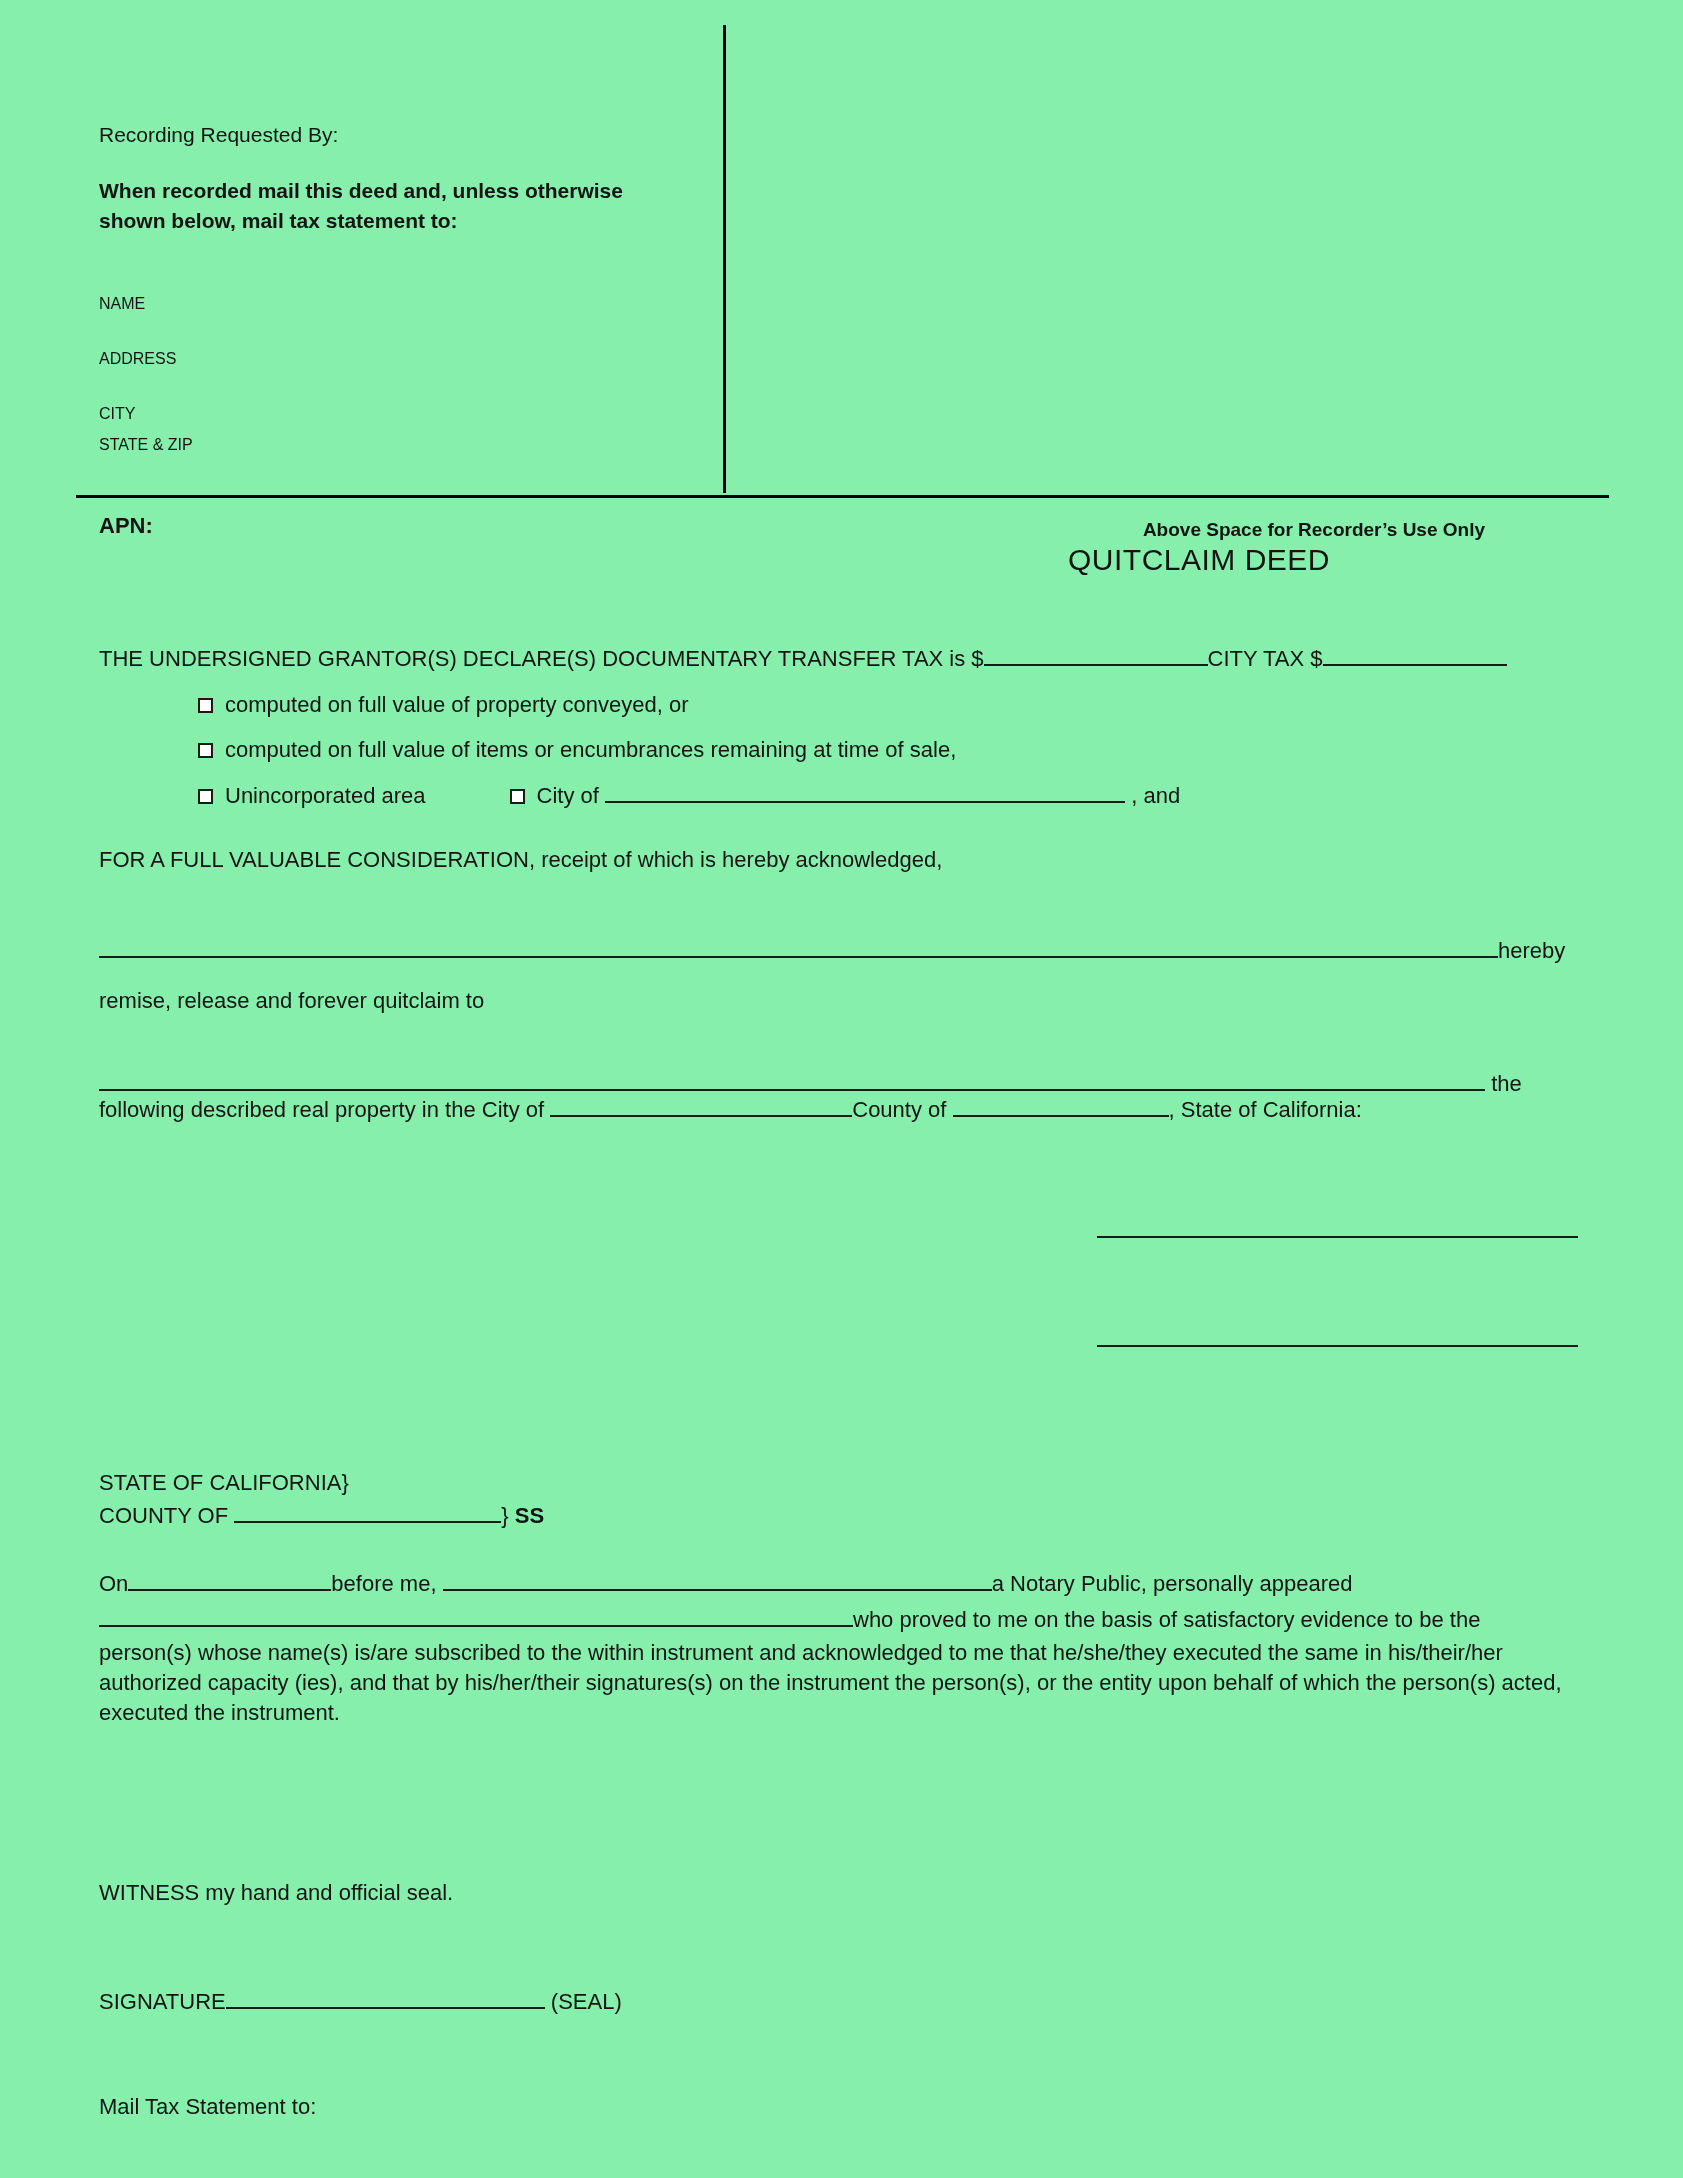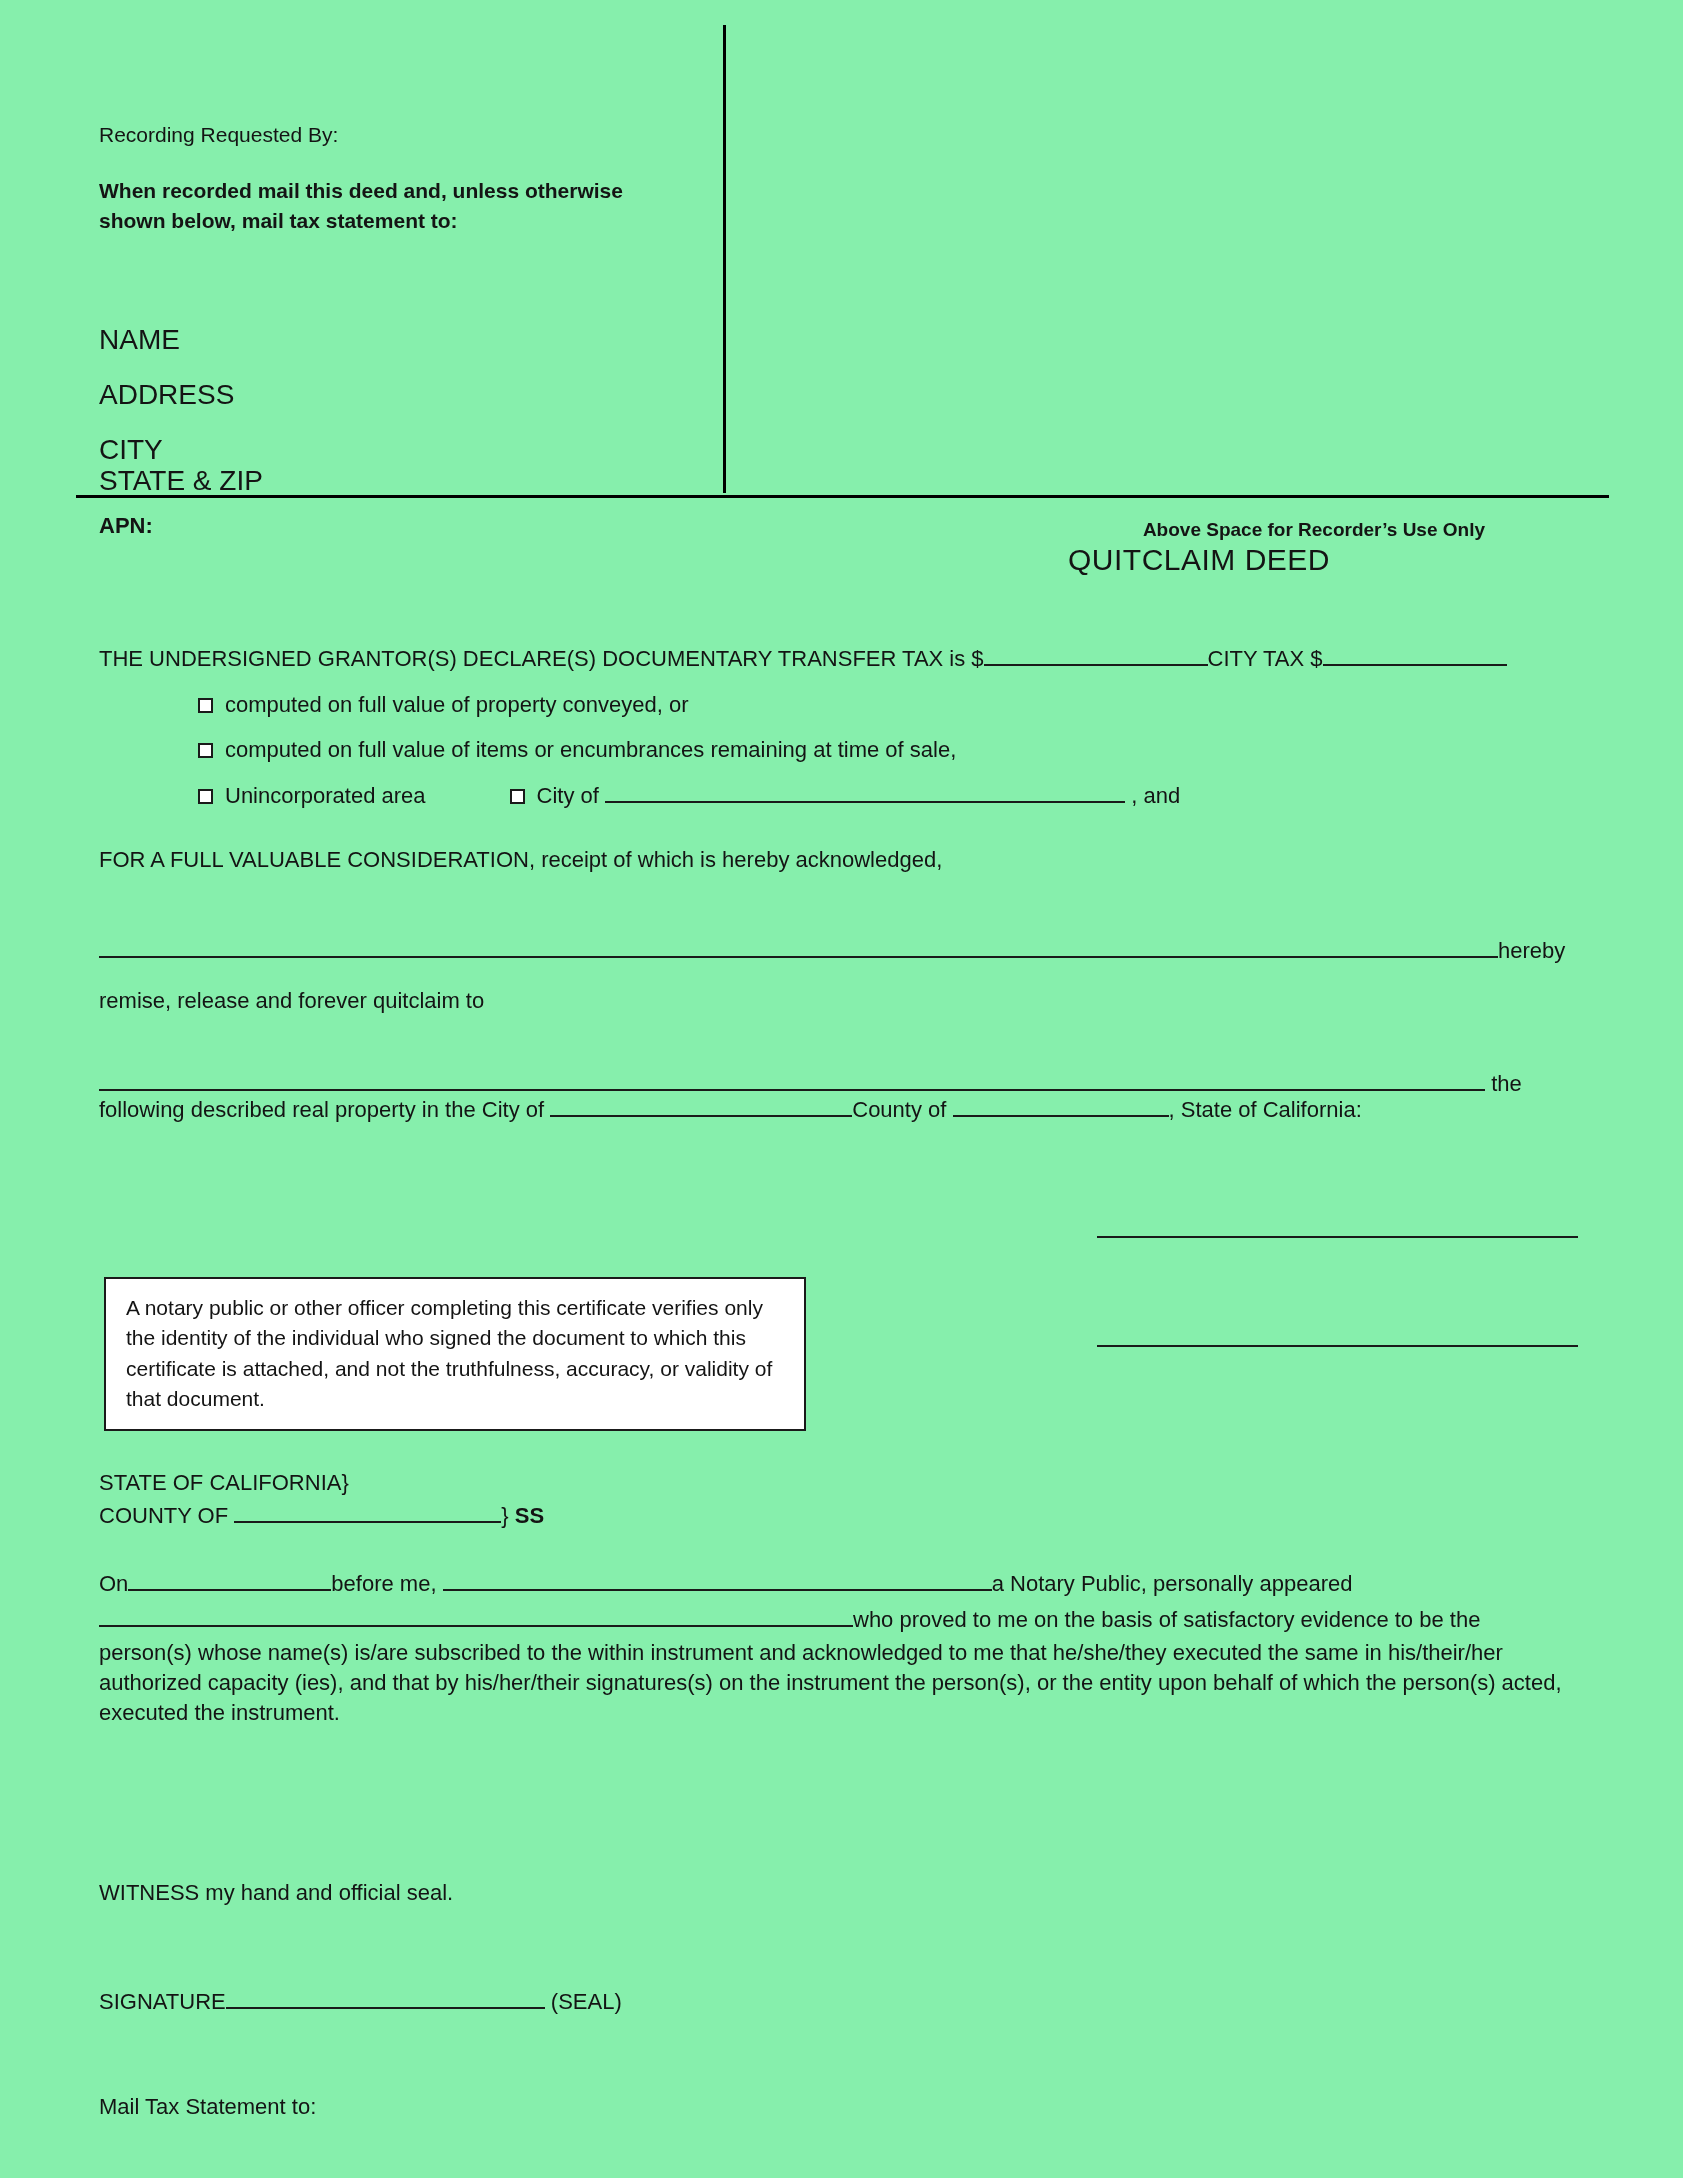--- a/index.html
+++ b/index.html
@@ -24,21 +24,21 @@
     background:#fff;
   }
   .vline { position:absolute; background:#000; }
   .hrule { position:absolute; background:#000; }
   .notary-box {
     position:absolute; border:2px solid #1a1a1a; background:#fff;
     font-size:21px; line-height:1.45; white-space:normal;
     padding:14px 20px 14px 20px;
   }
   .title { position:absolute; left:0; width:1330px; text-align:right; font-size:30px; letter-spacing:0.5px; }
-  .small-caps-label { font-size:28px;margin-top:28px; }
+  .small-caps-label { font-size:16px; }
 </style>
 </head>
 <body>
 
 <div class="page">
 
   <div class="abs" style="left:99px; top:121px; font-size:21px;">Recording Requested By:</div>
 
   <div class="abs wrap bold" style="left:99px; top:176px; width:535px; font-size:21px; line-height:1.42;">When recorded mail this deed and, unless otherwise shown below, mail tax statement to:</div>
 
@@ -69,21 +69,20 @@
 
   <div class="abs" style="left:99px; top:986px;">remise, release and forever quitclaim to</div>
 
   <div class="abs" style="left:99px; top:1039px; width:1485px;margin-top:28px;"><span class="blank" style="width:1386px;"></span>&nbsp;<span>the</span></div>
 
   <div class="abs" style="left:99px; top:1093px; width:1505px;"><span>following described real property in the City of</span>&nbsp;<span class="blank" style="width:302px;"></span><span>County of</span>&nbsp;<span class="blank" style="width:216px;"></span><span>, State of California:</span></div>
 
 
   <div class="blank-abs" style="left:1097px; top:1236px; width:481px;"></div>
 
-  <div class="notary-box" style="left:104px; top:1277px; width:702px;">A notary public or other officer completing this certificate verifies only the identity of the individual who signed the document to which this certificate is attached, and not the truthfulness, accuracy, or validity of that document.</div>
 
   <div class="blank-abs" style="left:1097px; top:1345px; width:481px;"></div>
 
   <div class="abs" style="left:99px; top:1468px;">STATE OF CALIFORNIA}</div>
 
   <div class="abs" style="left:99px; top:1499px;"><span>COUNTY OF</span>&nbsp;<span class="blank" style="width:267px;"></span><span>}</span>&nbsp;<span class="bold">SS</span></div>
 
   <div class="abs" style="left:99px; top:1567px; width:1505px;"><span>On</span><span class="blank" style="width:203px;"></span><span>before me,</span>&nbsp;<span class="blank" style="width:549px;"></span><span>a Notary Public, personally appeared</span></div>
 
   <div class="abs" style="left:99px; top:1603px; width:1505px;"><span class="blank" style="width:754px;"></span><span>who proved to me on the basis of satisfactory evidence to be the</span></div>

